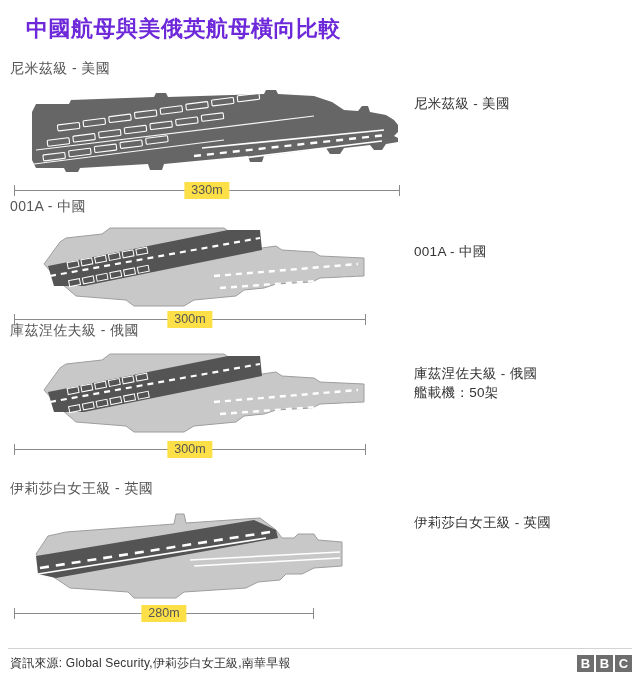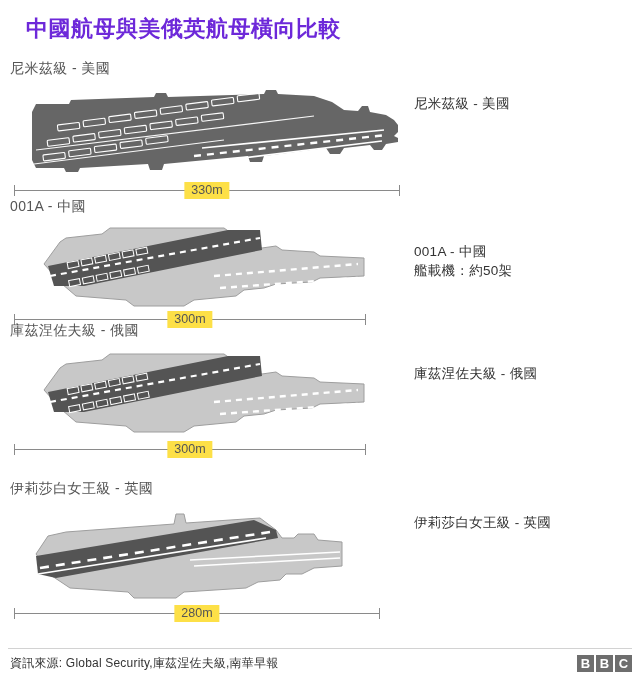--- a/index.html
+++ b/index.html
@@ -174,21 +174,20 @@
 
         <g stroke="#ffffff" stroke-width="2.4" fill="none" stroke-dasharray="6 5">
           <path d="M200 56 L344 44"></path>
           <path d="M206 68 L344 58"></path>
         </g>
       </svg>
     </div>
 
     <div class="infobox" style="top:44px;">
       <div>001A - 中國</div>
-      <div>艦載機：約50架</div>
     </div>
 
     <div class="dim" style="left:14px;width:352px;top:113px;">
       <div class="bar"></div>
       <div class="cap l"></div>
       <div class="cap r"></div>
       <div class="val">300m</div>
     </div>
   </div>
 
@@ -223,20 +222,21 @@
         </g>
         <g stroke="#ffffff" stroke-width="2.4" fill="none" stroke-dasharray="6 5">
           <path d="M200 56 L344 44"></path>
           <path d="M206 68 L344 58"></path>
         </g>
       </svg>
     </div>
 
     <div class="infobox" style="top:42px;">
       <div>庫茲涅佐夫級 - 俄國</div>
+      <div>艦載機：50架</div>
     </div>
 
     <div class="dim" style="left:14px;width:352px;top:119px;">
       <div class="bar"></div>
       <div class="cap l"></div>
       <div class="cap r"></div>
       <div class="val">300m</div>
     </div>
   </div>
 
@@ -263,29 +263,29 @@
           <path d="M176 52 L326 44"></path>
           <path d="M180 58 L326 50"></path>
         </g>
       </svg>
     </div>
 
     <div class="infobox" style="top:33px;">
       <div>伊莉莎白女王級 - 英國</div>
     </div>
 
-    <div class="dim" style="left:14px;width:366px;top:125px;">
+    <div class="dim" style="left:14px;width:300px;top:125px;">
       <div class="bar"></div>
       <div class="cap l"></div>
       <div class="cap r"></div>
       <div class="val">280m</div>
     </div>
   </div>
 
   <div class="footrule"></div>
-  <div class="source">資訊來源: Global Security,庫茲涅佐夫級,南華早報</div>
+  <div class="source">資訊來源: Global Security,伊莉莎白女王級,南華早報</div>
   <div class="bbc">
     <span>B</span>
     <span>B</span>
     <span>C</span>
   </div>
 
 </div>
 
 </body></html>

